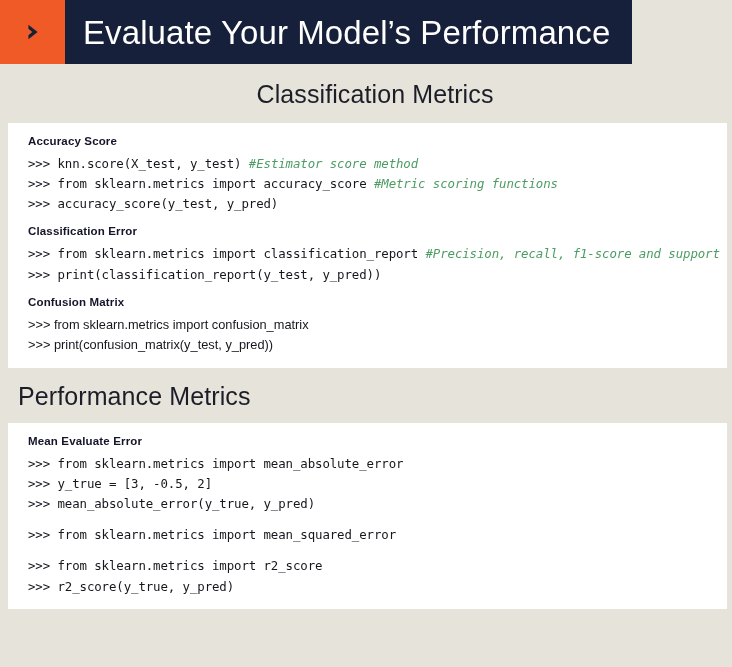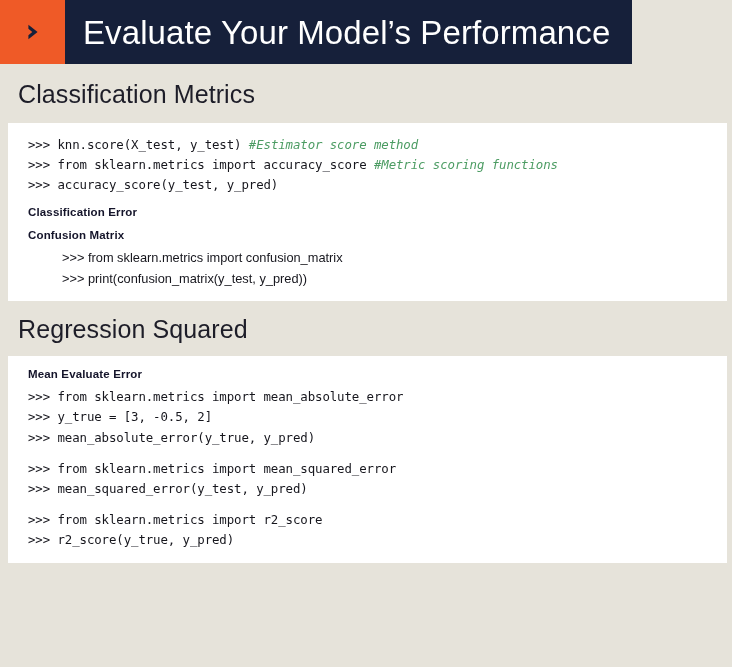--- a/index.html
+++ b/index.html
@@ -63,21 +63,21 @@
     line-height: 1;
     white-space: nowrap;
   }
 
   
   .section-band {
     background: #e6e3da;
     padding: 14px 0 12px 18px;
     box-sizing: border-box;
   }
-  .section-band.first { padding-top: 16px; padding-bottom: 14px; }
+  .section-band.first { padding-top: 16px; padding-bottom: 14px; text-align: center; }
   .section-title {
     font-size: 25px;
     font-weight: 400;
     color: #1d1d28;
     line-height: 1.15;
     letter-spacing: 0.1px;
   }
 
   
   .card {
@@ -109,21 +109,20 @@
     line-height: 1.63;
     color: #16161d;
     white-space: pre;
     letter-spacing: -0.1px;
   }
   .code.sans {
     font-family: "Liberation Sans", sans-serif;
     font-size: 12.8px;
     letter-spacing: 0;
     line-height: 1.6;
-    margin-left: 34px;
   }
   .code .cmt {
     color: #4c9c63;
     font-style: italic;
     text-align: right;
   }
   .code-line { display: block; }
 
   
   .footer-strip {
@@ -159,40 +158,42 @@
     </div>
   </div>
 
   <div class="body-scroll">
     <div id="sections-root">
         <div class="section-band first">
           <div class="section-title">Classification Metrics</div>
         </div>
         <div class="card">
           <div class="block">
+            <div class="block-title">Accuracy Score</div>
             <div class="code"><span class="code-line"><span>&gt;&gt;&gt; knn.score(X_test, y_test) </span><span class="cmt">#Estimator score method</span></span><span class="code-line"><span>&gt;&gt;&gt; from sklearn.metrics import accuracy_score </span><span class="cmt">#Metric scoring functions</span></span><span class="code-line"><span>&gt;&gt;&gt; accuracy_score(y_test, y_pred)</span></span></div>
           </div>
           <div class="block">
             <div class="block-title">Classification Error</div>
+            <div class="code"><span class="code-line"><span>&gt;&gt;&gt; from sklearn.metrics import classification_report </span><span class="cmt">#Precision, recall, f1-score and support</span></span><span class="code-line"><span>&gt;&gt;&gt; print(classification_report(y_test, y_pred))</span></span></div>
           </div>
           <div class="block">
             <div class="block-title">Confusion Matrix</div>
             <div class="code sans"><span class="code-line"><span>&gt;&gt;&gt; from sklearn.metrics import confusion_matrix</span></span><span class="code-line"><span>&gt;&gt;&gt; print(confusion_matrix(y_test, y_pred))</span></span></div>
           </div>
         </div>
         <div class="section-band">
-          <div class="section-title">Regression Squared</div>
+          <div class="section-title">Performance Metrics</div>
         </div>
         <div class="card">
           <div class="block">
             <div class="block-title">Mean Evaluate Error</div>
             <div class="code"><span class="code-line"><span>&gt;&gt;&gt; from sklearn.metrics import mean_absolute_error</span></span><span class="code-line"><span>&gt;&gt;&gt; y_true = [3, -0.5, 2]</span></span><span class="code-line"><span>&gt;&gt;&gt; mean_absolute_error(y_true, y_pred)</span></span></div>
           </div>
           <div class="block">
-            <div class="code"><span class="code-line"><span>&gt;&gt;&gt; from sklearn.metrics import mean_squared_error</span></span><span class="code-line"><span>&gt;&gt;&gt; mean_squared_error(y_test, y_pred)</span></span></div>
+            <div class="code"><span class="code-line"><span>&gt;&gt;&gt; from sklearn.metrics import mean_squared_error</span></span></div>
           </div>
           <div class="block">
             <div class="code"><span class="code-line"><span>&gt;&gt;&gt; from sklearn.metrics import r2_score</span></span><span class="code-line"><span>&gt;&gt;&gt; r2_score(y_true, y_pred)</span></span></div>
           </div>
         </div>
       </div>
   </div>
 
   <div class="footer-strip"></div>
 </div>

